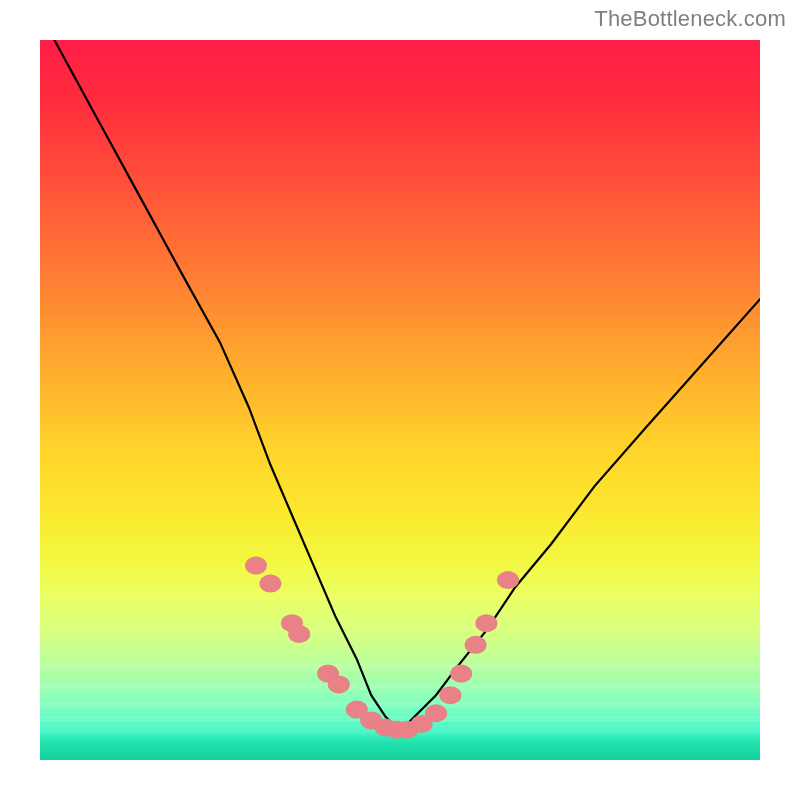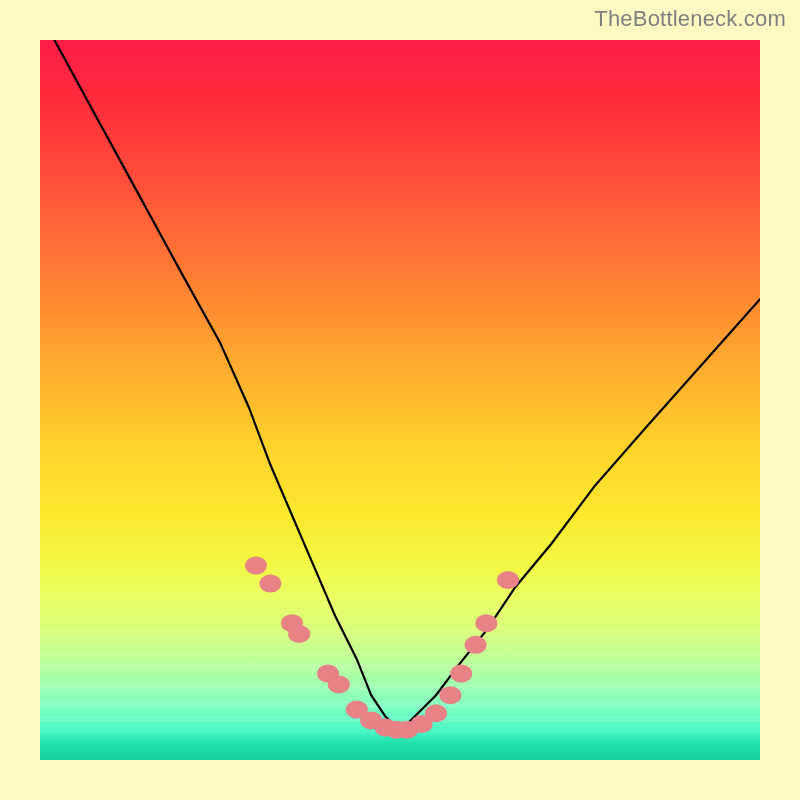--- a/index.html
+++ b/index.html
@@ -8,21 +8,21 @@
     width: 800px;
     height: 800px;
     overflow: hidden;
     background: #000;
     font-family: Arial, Helvetica, sans-serif;
   }
   .frame {
     position: relative;
     width: 800px;
     height: 800px;
-    background: #fef9c3;
+    background: #ffffff;
   }
   .plot-area {
     position: absolute;
     left: 40px;
     top: 40px;
     width: 720px;
     height: 720px;
     overflow: hidden;
   }
   .gradient-bg {

